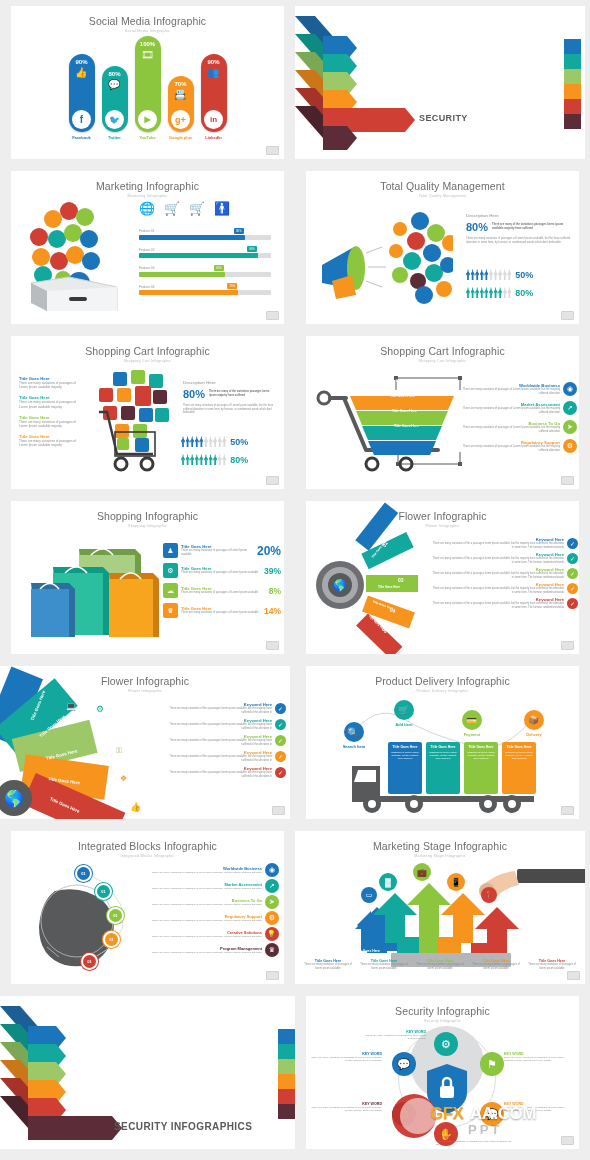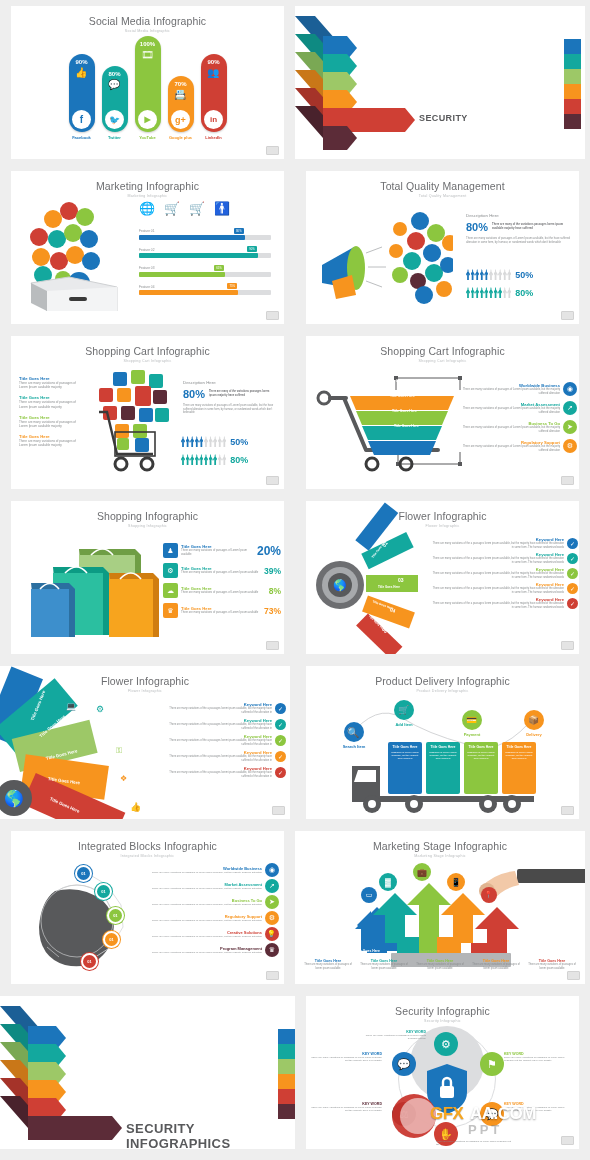--- a/index.html
+++ b/index.html
@@ -483,21 +483,21 @@
             <div class="bd" style="font-size:2.7px">There are many variations of passages of Lorem Ipsum available</div>
           </div>
           <div style="font-size:8.5px;font-weight:bold;color:#8cc63f">8%</div>
         </div>
         <div style="display:flex;align-items:center;gap:3px">
           <div class="sq" style="width:15px;height:15px;background:#f7941e;font-size:7px;flex:0 0 15px">♛</div>
           <div style="flex:1">
             <div class="tg" style="color:#f7941e">Title Goes Here</div>
             <div class="bd" style="font-size:2.7px">There are many variations of passages of Lorem Ipsum available</div>
           </div>
-          <div style="font-size:8.5px;font-weight:bold;color:#f7941e">73%</div>
+          <div style="font-size:8.5px;font-weight:bold;color:#f7941e">14%</div>
         </div>
       </div>
       <div class="badge"></div>
     </div>
   </div>
 
   <div class="cell">
     <div class="slide">
       <div class="ttl">Flower Infographic</div>
       <div class="sub">Flower Infographic</div>
@@ -839,21 +839,21 @@
           <polygon points="0,64 20,64 48,96 28,96" fill="#c97718"></polygon>
           <polygon points="0,82 20,82 48,114 28,114" fill="#a53329"></polygon>
           <polygon points="0,100 20,100 48,132 28,132" fill="#49222c"></polygon>
           <polygon points="28,30 56,30 66,42 56,54 28,54" fill="#1b75bb"></polygon>
           <polygon points="28,48 56,48 66,60 56,72 28,72" fill="#13a89e"></polygon>
           <polygon points="28,66 56,66 66,78 56,90 28,90" fill="#9dc867"></polygon>
           <polygon points="28,84 56,84 66,96 56,108 28,108" fill="#f7941e"></polygon>
           <polygon points="28,102 56,102 66,114 56,126 28,126" fill="#cf3f34"></polygon>
           <polygon points="28,120 112,120 122,132 112,144 28,144" fill="#5c2c38"></polygon>
         </svg>
-        <div class="covtxt" style="left:126px;top:125px;font-size:13px">SECURITY INFOGRAPHICS</div>
+        <div class="covtxt" style="left:114px;top:125px;font-size:10px">SECURITY INFOGRAPHICS</div>
         <div class="legend" style="top:33px;right:0">
           <div style="background:#1b75bb"></div>
           <div style="background:#13a89e"></div>
           <div style="background:#9dc867"></div>
           <div style="background:#f7941e"></div>
           <div style="background:#cf3f34"></div>
           <div style="background:#5c2c38"></div>
         </div>
       </div>
     </div>

